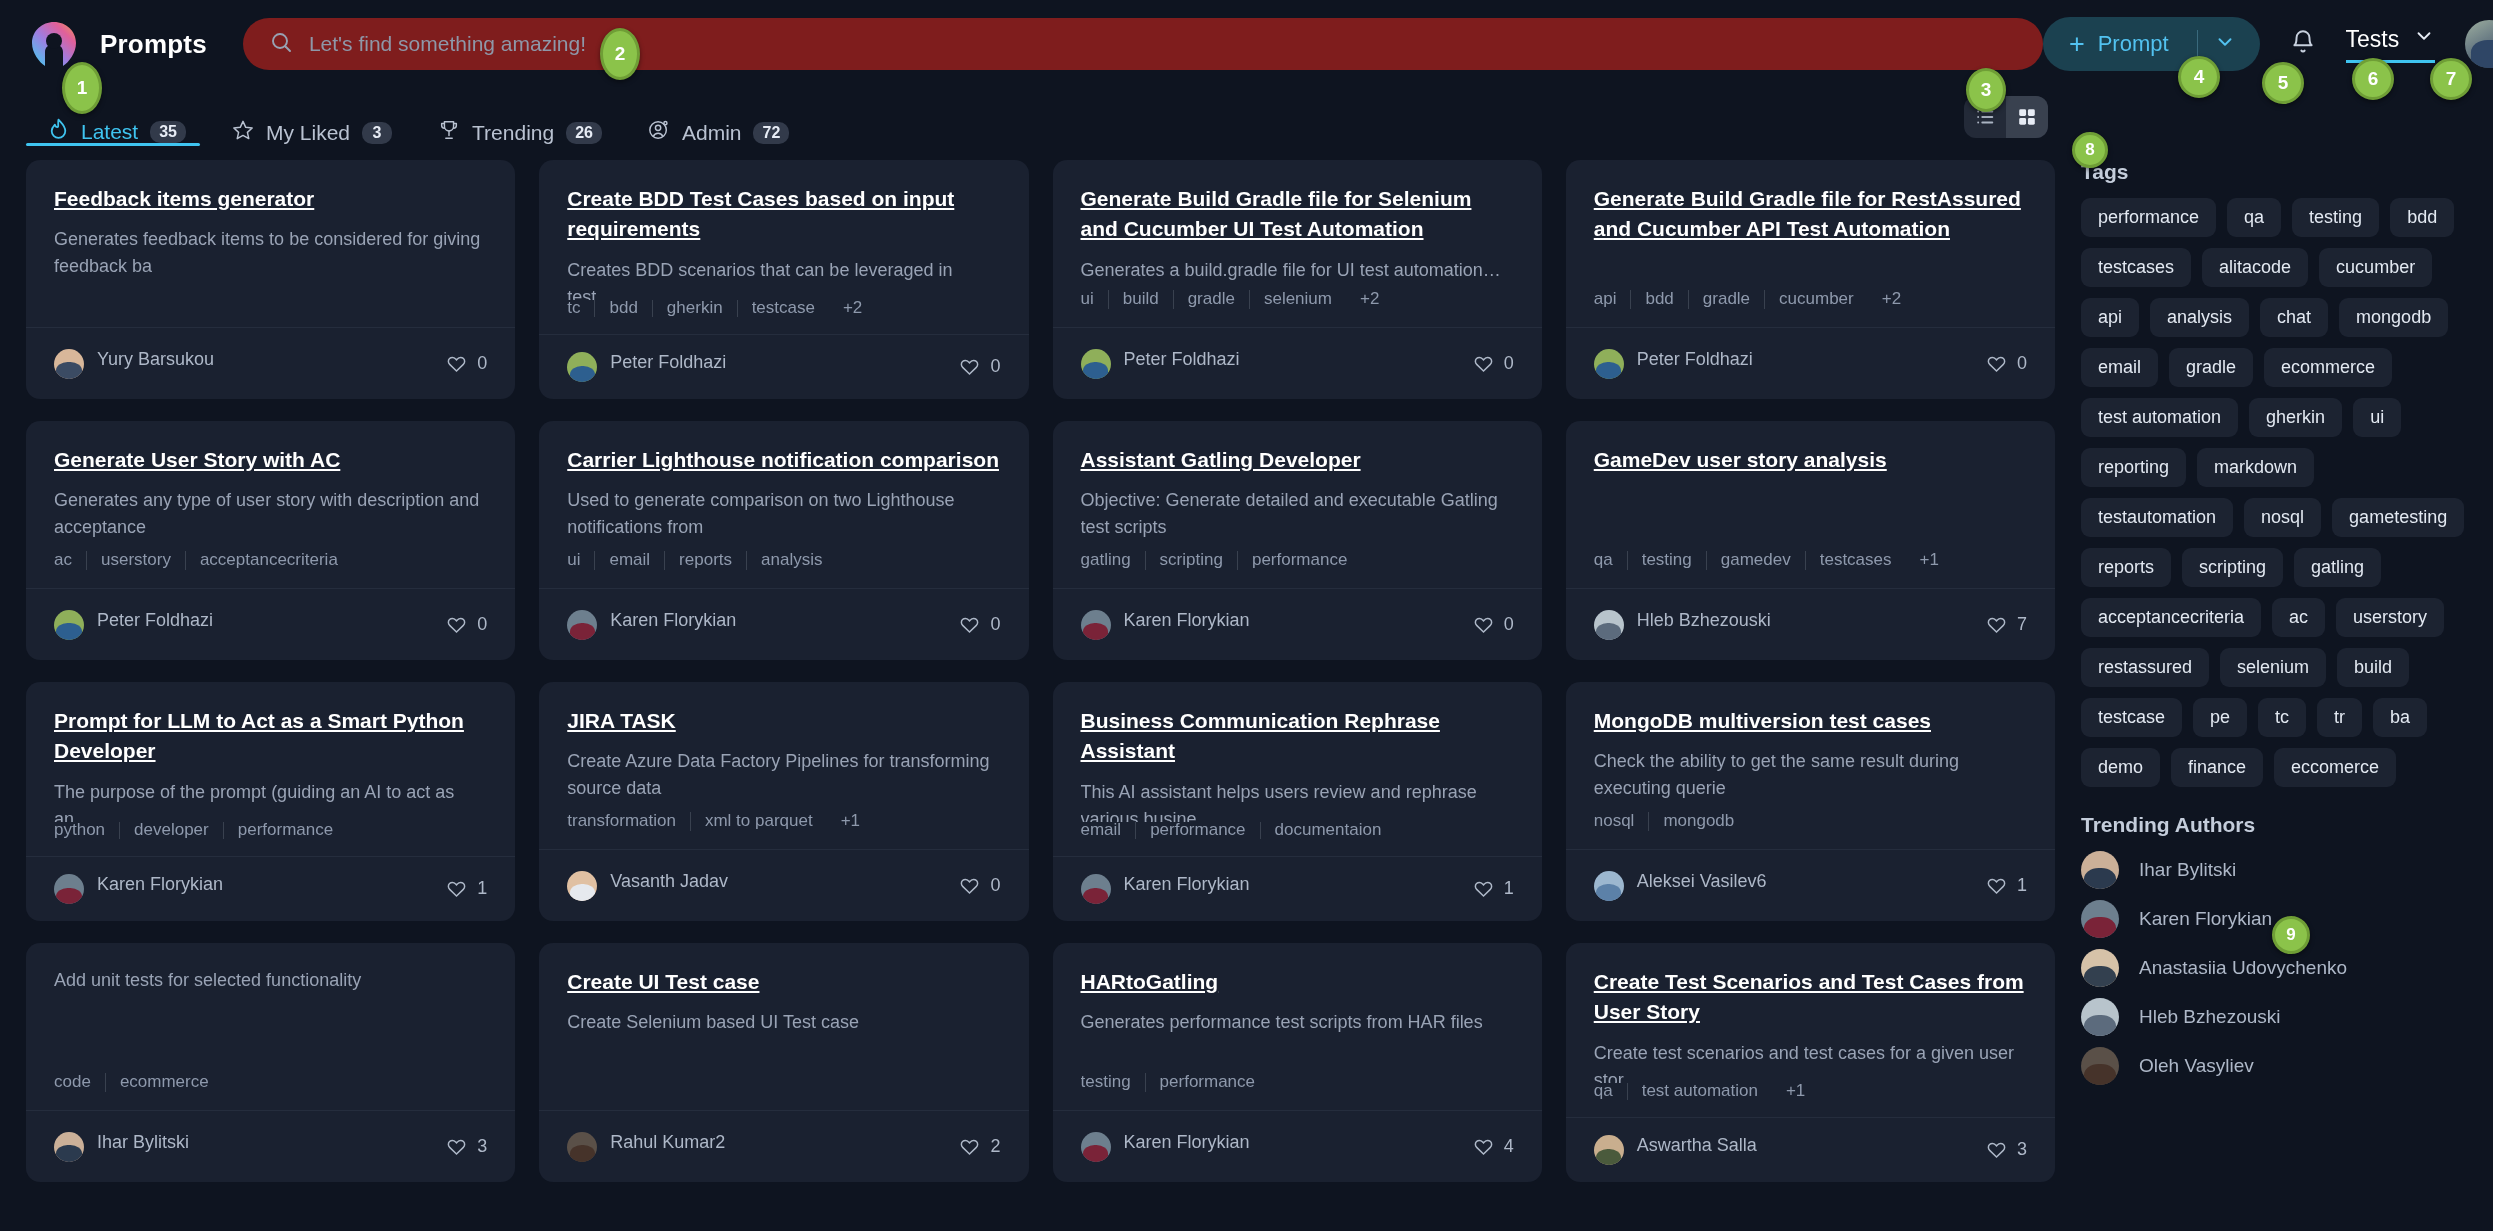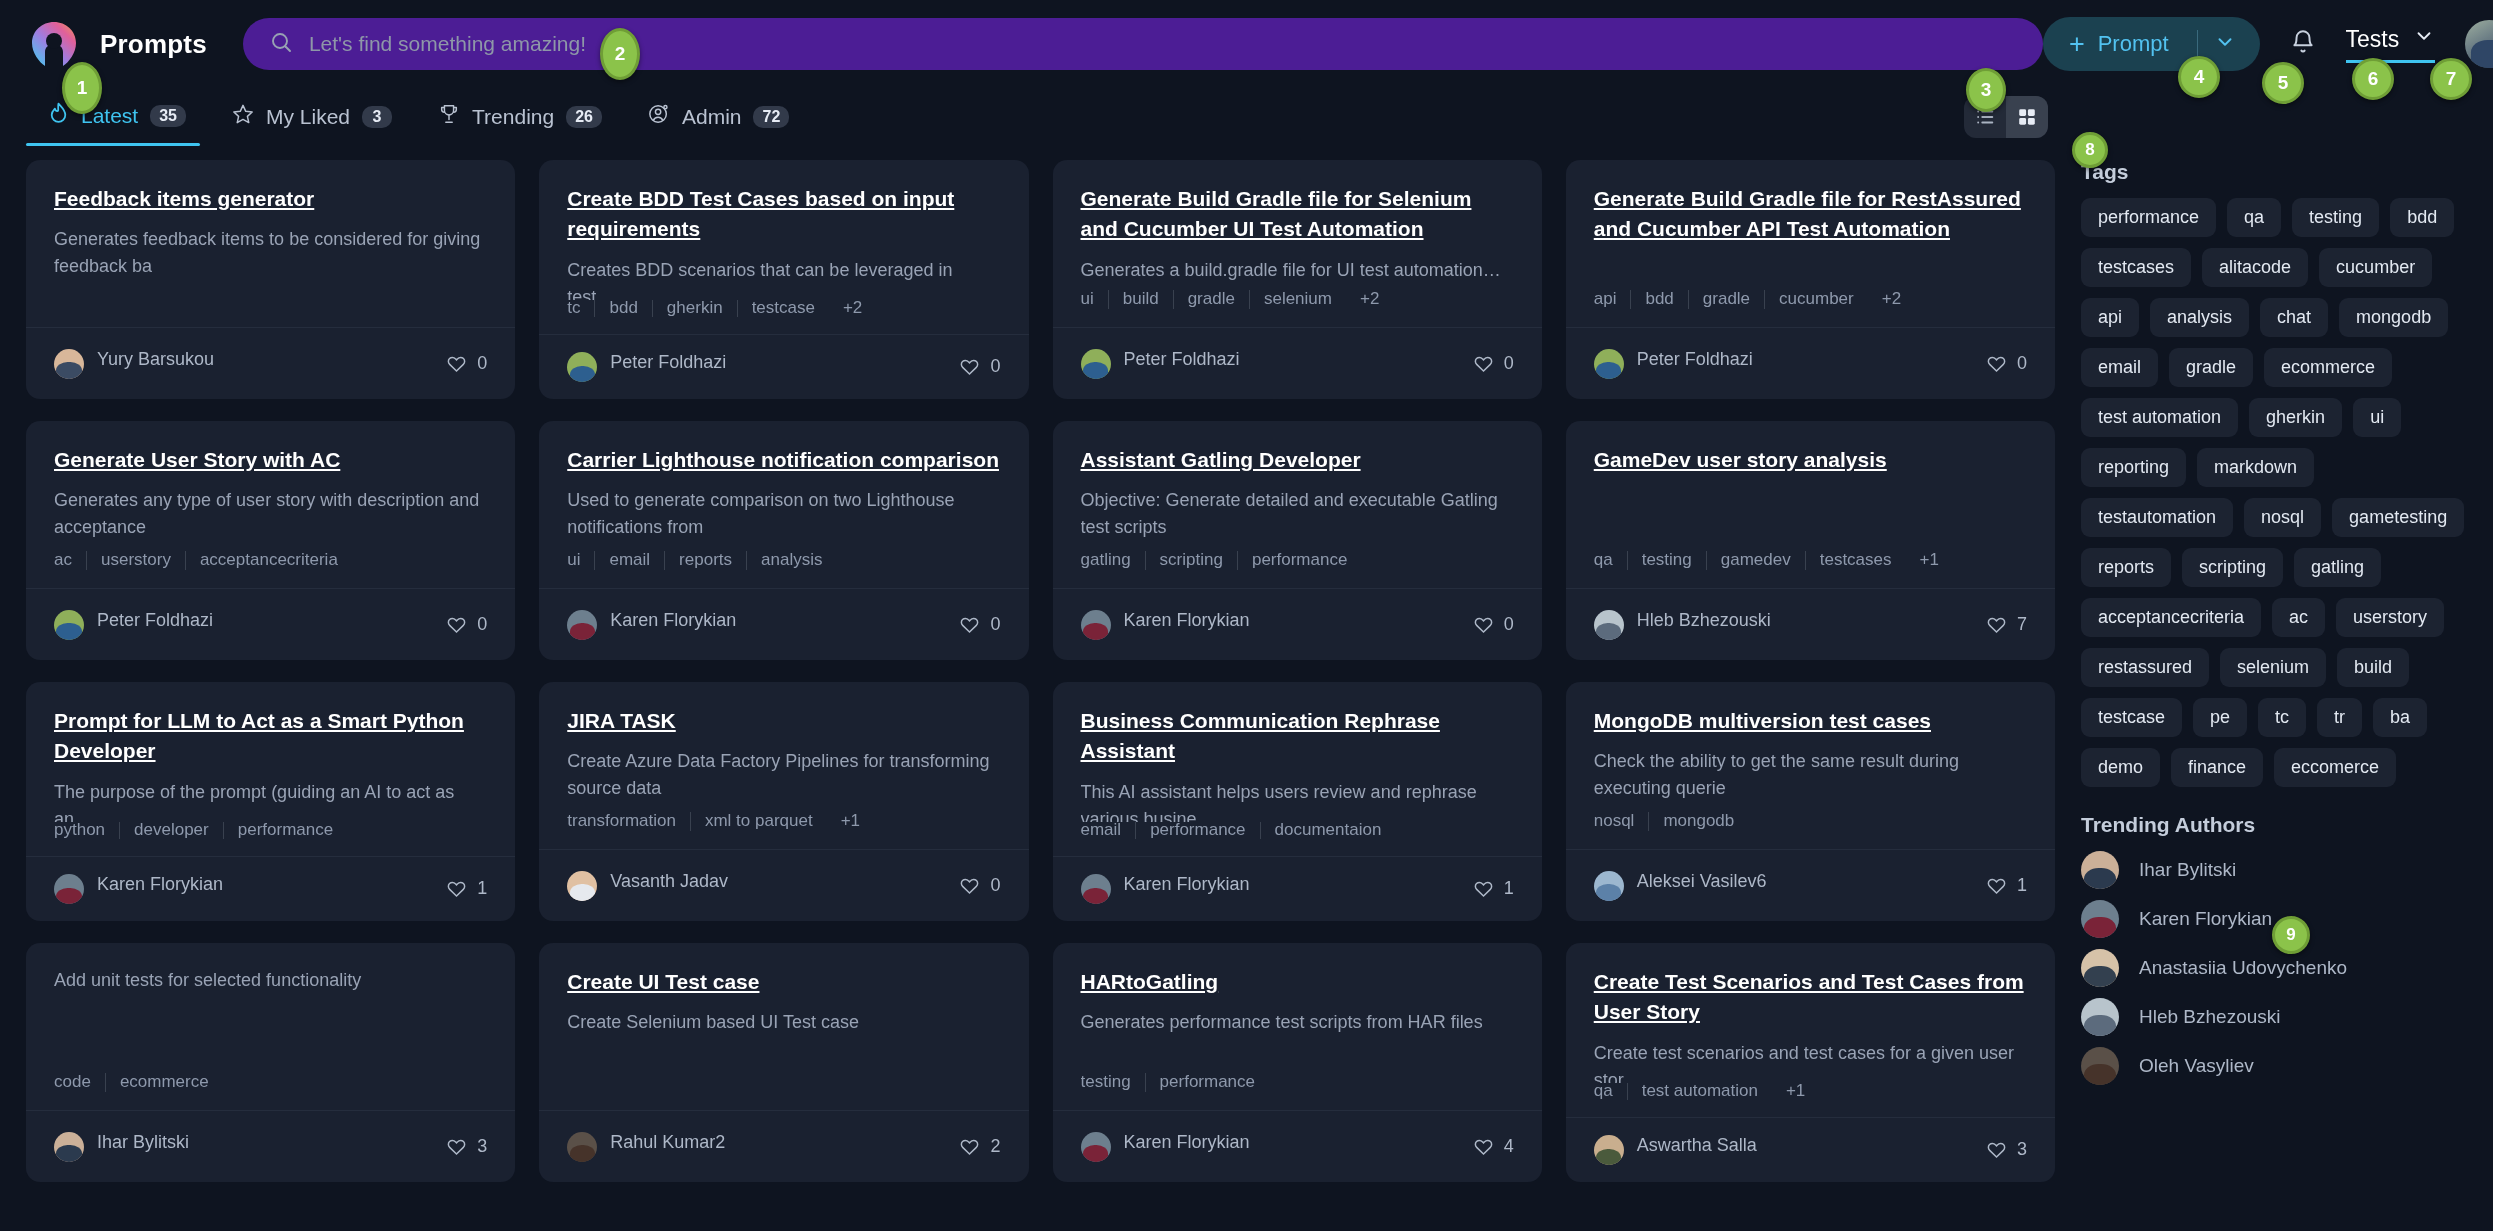--- a/index.html
+++ b/index.html
@@ -25,21 +25,21 @@
   }
   .brand-name {
     font-size: 26px; font-weight: 600; color: #ffffff; letter-spacing: .2px;
   }
 
   .search {
     margin-left: 36px;
     flex: 0 0 1800px;
     max-width: 1800px;
     height: 52px;
-    background: #4c1d95;
+    background: #7f1d1d;
     border-radius: 26px;
     display: flex;
     align-items: center;
     padding: 0 26px;
     gap: 16px;
   }
   .search-placeholder { color: #8e97a8; font-size: 21px; }
   .search svg { flex: 0 0 auto; }
 
   .topright {
@@ -85,21 +85,21 @@
   
   .tabsrow {
     height: 58px;
     display: flex; align-items: flex-end;
     padding: 0 0 0 26px;
     position: relative;
   }
   .tabs { display: flex; align-items: flex-end; gap: 0; }
   .tab {
     display: flex; align-items: center; gap: 12px;
-    padding: 0 24px 16px 22px;
+    padding: 0 24px 0 22px;
     color: #b9c2d1; font-size: 21px; cursor: pointer;
     position: relative;
   }
   .tab.active { color: #3fc4f0; }
   .tab.active::after {
     content:""; position:absolute; left:0; right:10px; bottom:0;
     height:3px; background:#3fc4f0; border-radius:2px;
   }
   .tab .count {
     background: #323a4a; color:#e7ecf5;

